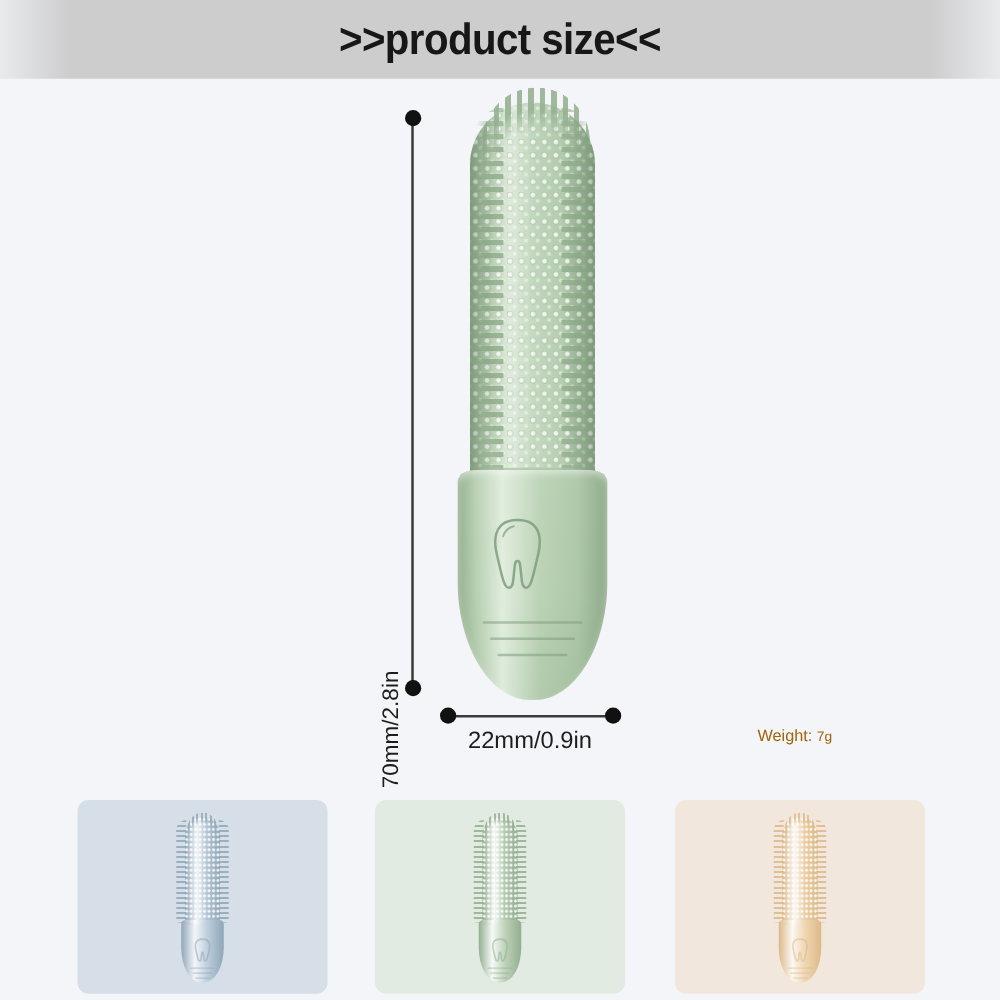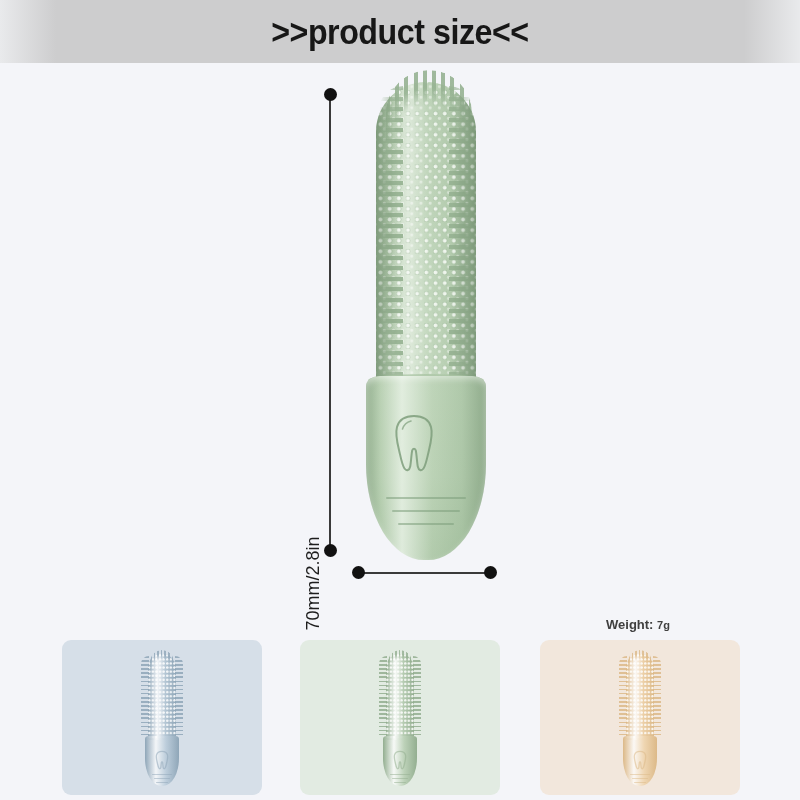--- a/index.html
+++ b/index.html
@@ -52,21 +52,21 @@
   }
   .dot-left{left:352px;top:566px;}
   .dot-right{left:484px;top:566px;}
   .hlabel{
     position:absolute;left:318px;top:582px;width:212px;
     text-align:center;font-size:19px;color:#1d1d1d;white-space:nowrap;
   }
 
   .weight{
     position:absolute;left:606px;top:581px;
-    font-size:13px;font-weight:bold;color:#404040;white-space:nowrap;margin-top:36px;
+    font-size:13px;font-weight:normal;color:#a16207;white-space:nowrap;
   }
   .weight .wval{font-size:11px;}
 
   
   .product{
     position:absolute;left:352px;top:82px;width:148px;height:478px;
   }
   .brush-head{
     position:absolute;left:24px;top:0px;width:100px;height:312px;
     border-radius:50px 50px 6px 6px;
@@ -270,20 +270,21 @@
     <div class="ridges">
       <div class="ridge r1"></div>
       <div class="ridge r2"></div>
       <div class="ridge r3"></div>
     </div>
   </div>
 
   <div class="hline"></div>
   <div class="dot dot-left"></div>
   <div class="dot dot-right"></div>
+  <div class="hlabel">22mm/0.9in</div>
 
   <div class="weight"><span>Weight: </span><span class="wval">7g</span></div>
 
   <div class="cards">
 
     <div class="card c1" style="background: rgb(214, 223, 232); color: rgb(143, 166, 184);">
       <div class="mini">
         <div class="mini-head" style="background: linear-gradient(90deg, rgb(143, 166, 184) 0%, rgba(255, 255, 255, 0.65) 34%, rgb(180, 198, 212) 62%, rgb(143, 166, 184) 100%);"></div>
         <div class="mini-bristles"></div>
         <div class="mini-fringe mf-l"></div>

